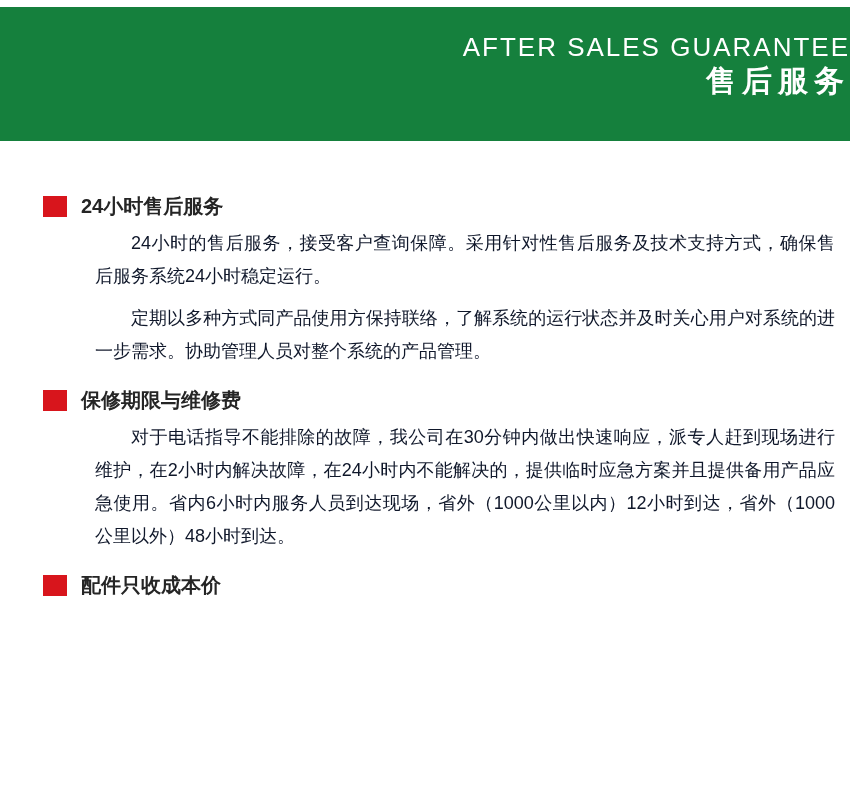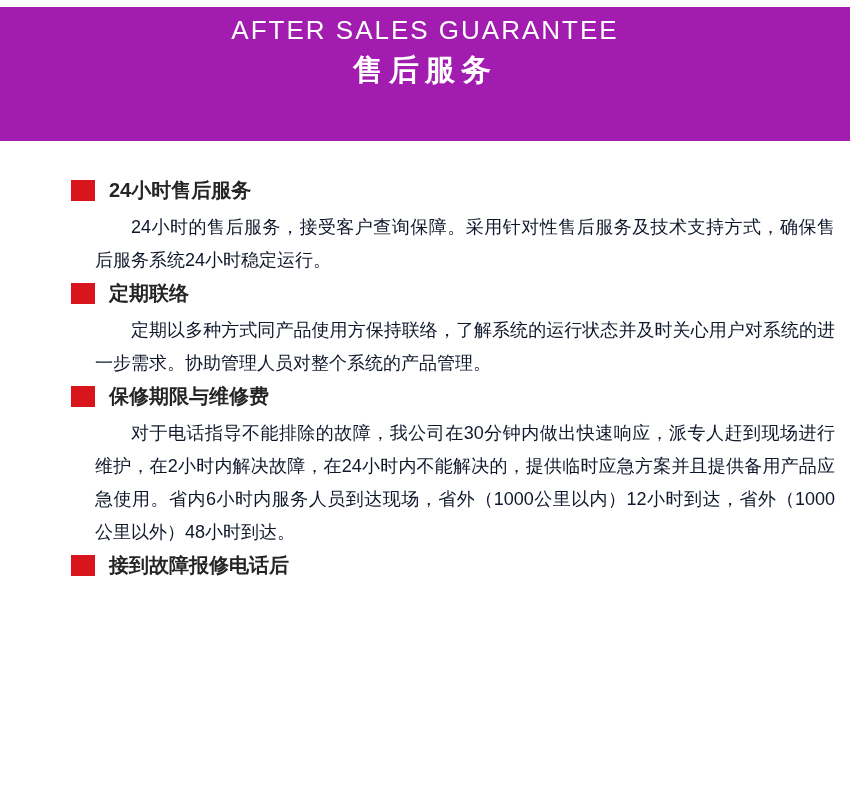--- a/index.html
+++ b/index.html
@@ -13,49 +13,48 @@
     width: 850px;
     height: 805px;
     background: #ffffff;
     overflow: hidden;
   }
   
   .banner {
     margin-top: 7px;
     width: 100%;
     height: 134px;
-    background: #a21caf;
-    text-align: center;
+    background: #15803d;
+    text-align: right;
     box-sizing: border-box;
-    padding-top: 8px;
+    padding-top: 25px;
   }
   .banner .title-en {
     color: #ffffff;
     font-size: 26px;
     font-weight: 400;
     letter-spacing: 2px;
     line-height: 30px;
   }
   .banner .title-zh {
     color: #ffffff;
     font-size: 30px;
     font-weight: 700;
     letter-spacing: 6px;
     line-height: 38px;
-    margin-top: 6px;
   }
   
   .content {
     padding-top: 33px;
   }
   .section-head {
     display: flex;
     align-items: center;
-    padding-left: 71px;
-    margin-top: 4px;
+    padding-left: 43px;
+    margin-top: 20px;
     height: 24px;
   }
   .bullet {
     width: 24px;
     height: 21px;
     background: #d8151c;
     flex: 0 0 auto;
   }
   .section-title {
     margin-left: 14px;
@@ -92,36 +91,32 @@
 
     <div class="section">
       <div class="section-head">
         <span class="bullet"></span>
         <span class="section-title">24小时售后服务</span>
       </div>
       <p class="para">24小时的售后服务，接受客户查询保障。采用针对性售后服务及技术支持方式，确保售后服务系统24小时稳定运行。</p>
     </div>
 
     <div class="section">
-      <div class="section-head">
-        <span class="bullet"></span>
-        <span class="section-title">定期联络</span>
-      </div>
       <p class="para">定期以多种方式同产品使用方保持联络，了解系统的运行状态并及时关心用户对系统的进一步需求。协助管理人员对整个系统的产品管理。</p>
     </div>
 
     <div class="section">
       <div class="section-head">
         <span class="bullet"></span>
         <span class="section-title">保修期限与维修费</span>
       </div>
       <p class="para">对于电话指导不能排除的故障，我公司在30分钟内做出快速响应，派专人赶到现场进行维护，在2小时内解决故障，在24小时内不能解决的，提供临时应急方案并且提供备用产品应急使用。省内6小时内服务人员到达现场，省外（1000公里以内）12小时到达，省外（1000公里以外）48小时到达。</p>
     </div>
 
     <div class="section">
       <div class="section-head">
         <span class="bullet"></span>
-        <span class="section-title">接到故障报修电话后</span>
+        <span class="section-title">配件只收成本价</span>
       </div>
     </div>
 
   </div>
 </div>
 
 </body></html>

